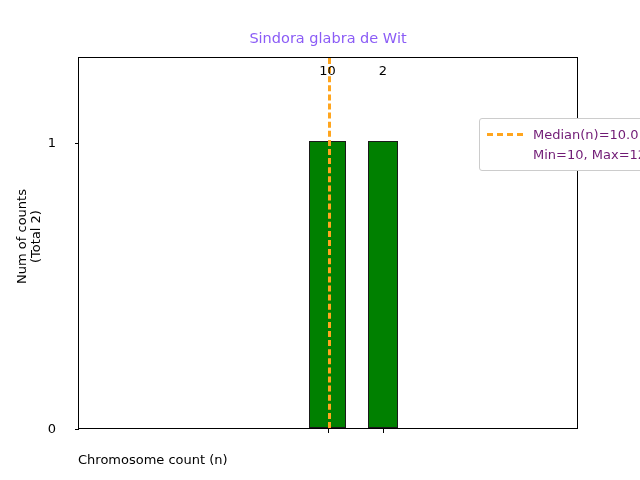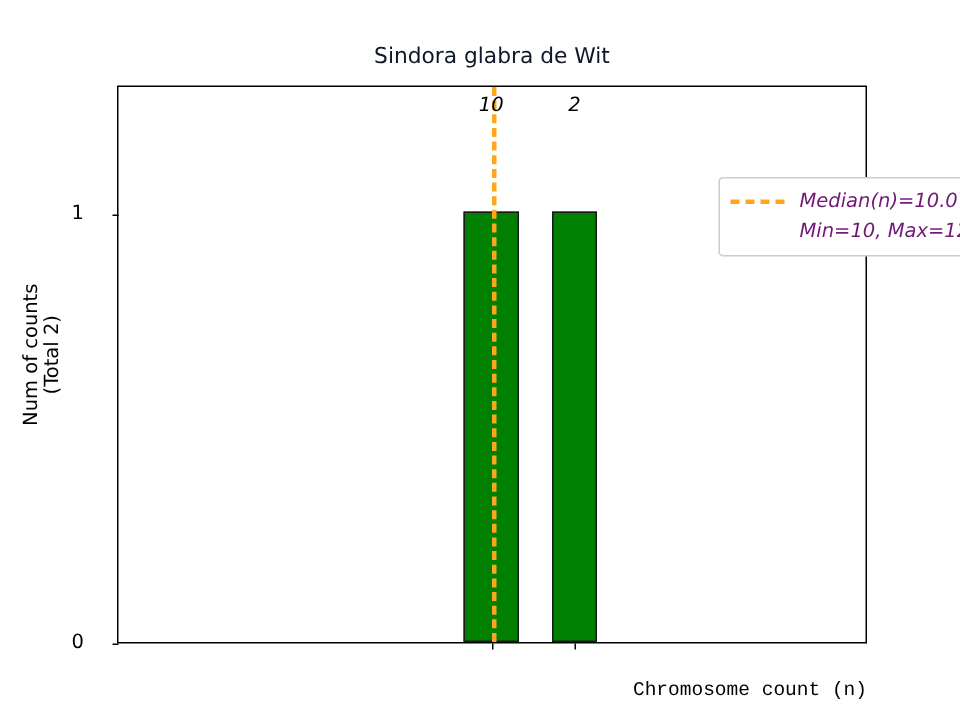--- a/index.html
+++ b/index.html
@@ -17,36 +17,35 @@
   }
 
   
   #chart-title {
     position: absolute;
     left: 78px;
     top: 30px;
     width: 500px;
     text-align: center;
     font-size: 14.5px;
-    color: #0f172a;
+    color: #8b5cf6;
     white-space: nowrap;
   }
 
   
   #plot-area {
     position: absolute;
     left: 78px;
     top: 57px;
     width: 500px;
     height: 372px;
     border: 1.1px solid #000000;
     box-sizing: border-box;
     background: #ffffff;
     overflow: visible;
-    font-style: italic;
   }
 
   
   .bar {
     position: absolute;
     bottom: 0;
     background: #008000;
     border: 1.2px solid #1a1a1a;
     box-sizing: border-box;
   }
@@ -92,25 +91,24 @@
     color: #000000;
     transform: translateX(-50%);
     white-space: nowrap;
   }
 
   #xlabel {
     position: absolute;
     left: 78px;
     top: 452px;
     width: 500px;
-    text-align: right;
+    text-align: left;
     font-size: 13px;
     color: #000000;
     white-space: nowrap;
-    font-family: Liberation Mono, monospace;
   }
 
   #ylabel {
     position: absolute;
     left: -112px;
     top: 222px;
     width: 280px;
     text-align: center;
     font-size: 13px;
     color: #000000;

